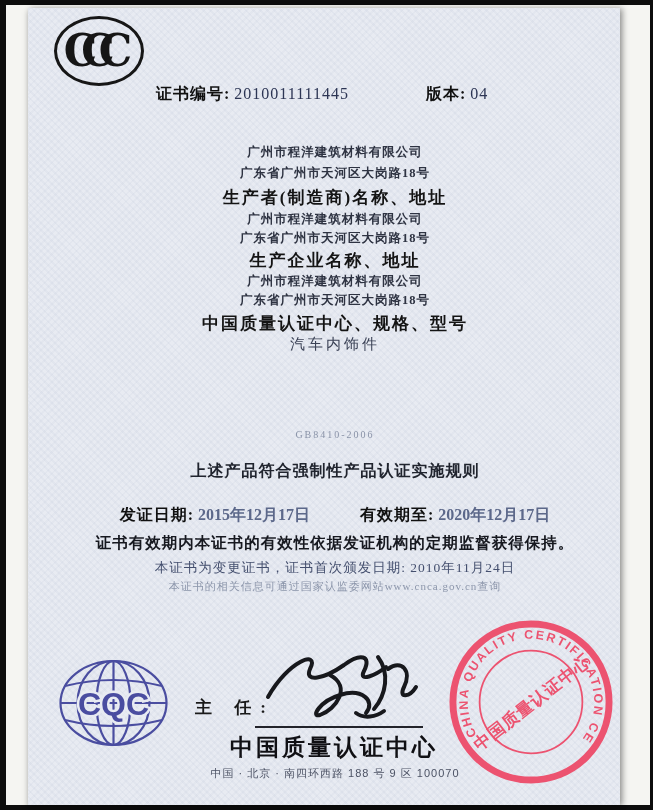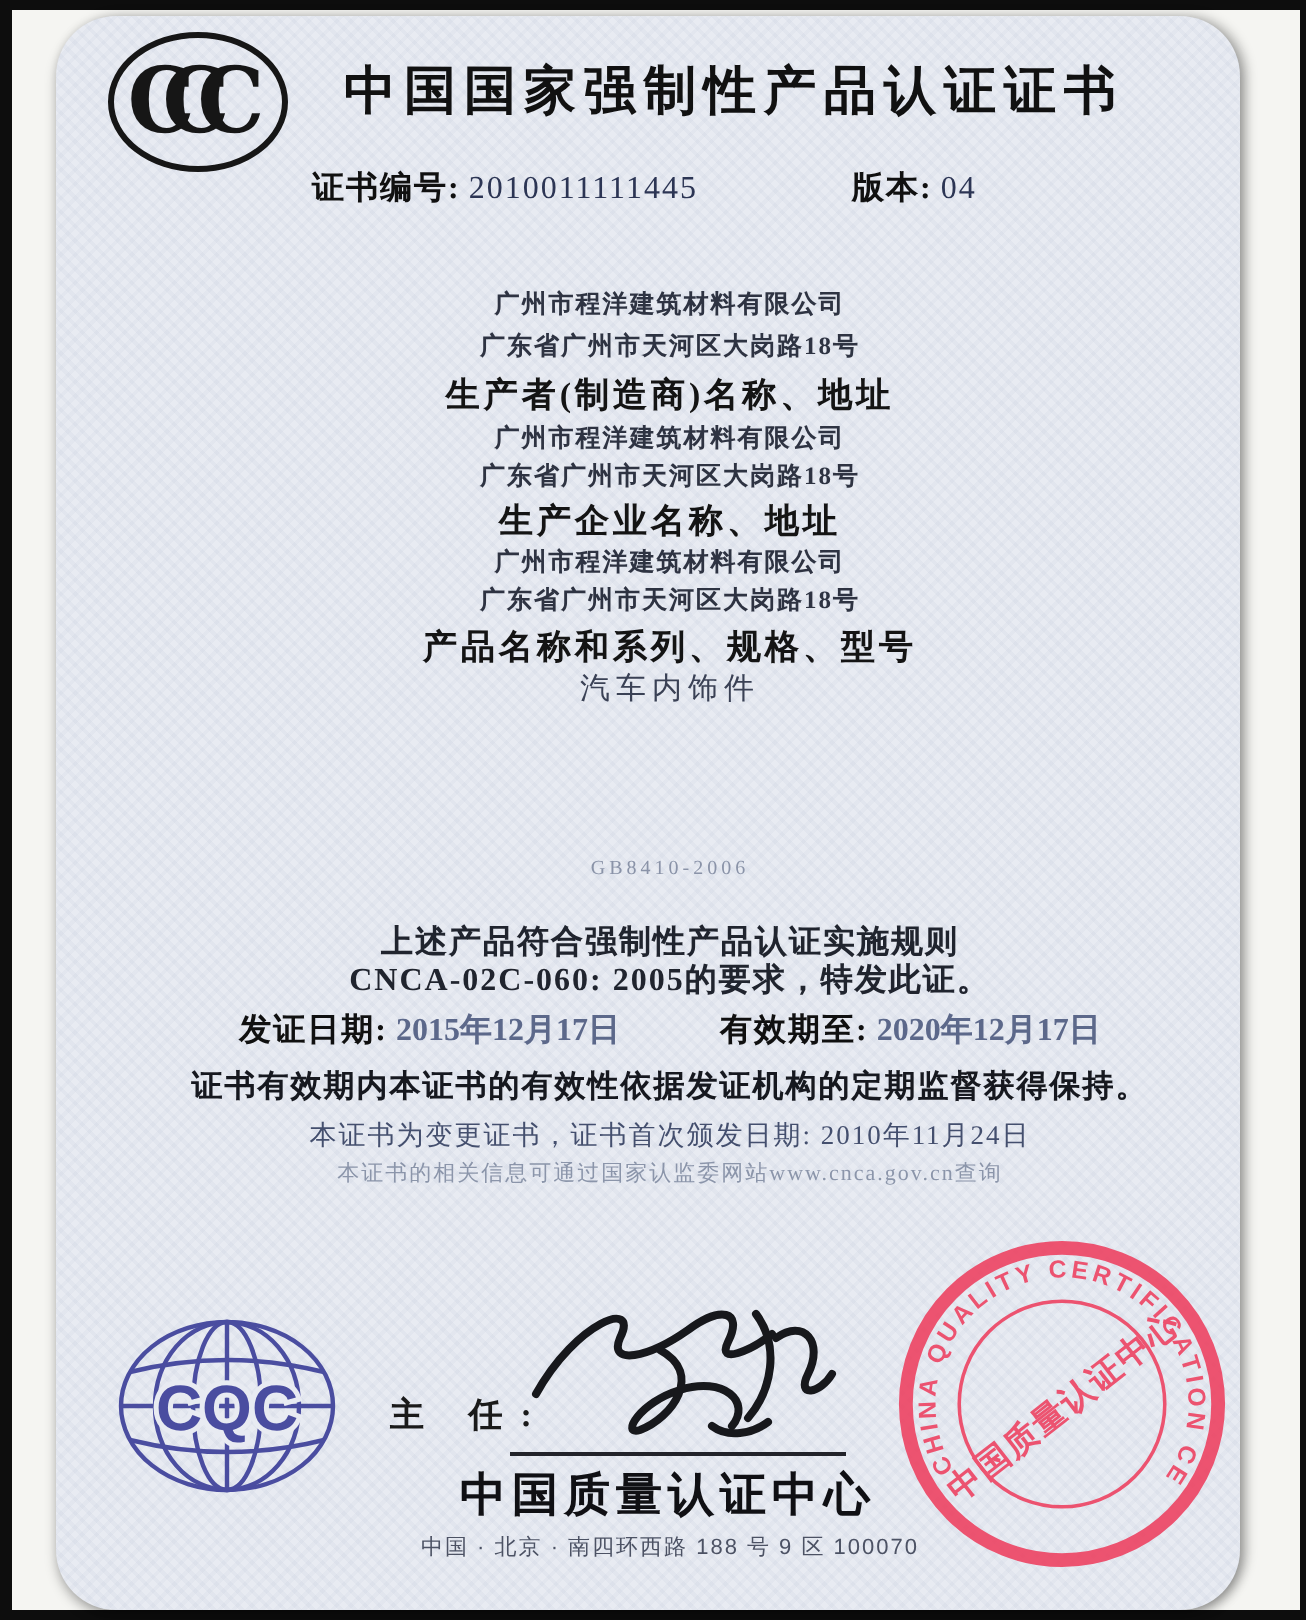--- a/index.html
+++ b/index.html
@@ -13,21 +13,20 @@
     background:#f5f5f2;
   }
   .paper{
     position:absolute;left:22px;top:3px;width:592px;height:797px;
     background-color:#e8ebf2;
     background-image:
       repeating-linear-gradient(45deg, rgba(140,155,185,.07) 0 2px, transparent 2px 5px),
       repeating-linear-gradient(-45deg, rgba(140,155,185,.06) 0 2px, transparent 2px 5px);
     box-shadow:3px 0 6px rgba(0,0,0,.28), 0 3px 6px rgba(0,0,0,.25);
     color:#1a1a1a;
-    border-radius:30px;
   }
   .c{position:absolute;left:40px;right:18px;text-align:center;}
   .title{
     top:20px;left:100px;right:14px;font-size:26px;font-weight:bold;
     letter-spacing:4px;color:#111;
   }
   .ccc-logo{
     position:absolute;left:26px;top:8px;width:84px;height:64px;
     border:3.5px solid #161616;border-radius:50%;
     display:flex;align-items:center;justify-content:center;overflow:hidden;
@@ -63,21 +62,20 @@
 </head>
 <body>
 
 <div class="mat">
   <div class="paper">
 
     <div class="ccc-logo">
       <span>CCC</span>
     </div>
 
-    <div class="c title">中国国家强制性产品认证证书</div>
 
     <div class="certrow">
       <span class="p1">
         <span class="lbl">证书编号:</span>
         <span class="num">2010011111445</span>
       </span>
       <span class="p2">
         <span class="lbl">版本:</span>
         <span class="num">04</span>
       </span>
@@ -87,27 +85,26 @@
     <div class="c small" style="top:157px">广东省广州市天河区大岗路18号</div>
 
     <div class="c h" style="top:178px">生产者(制造商)名称、地址</div>
     <div class="c small" style="top:203px">广州市程洋建筑材料有限公司</div>
     <div class="c small" style="top:222px">广东省广州市天河区大岗路18号</div>
 
     <div class="c h" style="top:241px">生产企业名称、地址</div>
     <div class="c small" style="top:265px">广州市程洋建筑材料有限公司</div>
     <div class="c small" style="top:284px">广东省广州市天河区大岗路18号</div>
 
-    <div class="c h" style="top:304px">产品名称和系列、规格、型号</div>
+    <div class="c h" style="top:304px">中国质量认证中心、规格、型号</div>
     <div class="c prod" style="top:327px">汽车内饰件</div>
 
     <div class="c gb" style="top:421px">GB8410-2006</div>
 
     <div class="c stmt" style="top:453px">上述产品符合强制性产品认证实施规则</div>
-    <div class="c stmt" style="top:472px">CNCA-02C-060: 2005的要求，特发此证。</div>
 
     <div class="c" style="top:497px;font-size:16px">
       <span class="lbl">发证日期:</span>
       <span class="val">2015年12月17日</span>
       <span style="display:inline-block;width:42px"></span>
       <span class="lbl">有效期至:</span>
       <span class="val">2020年12月17日</span>
     </div>
 
     <div class="c note1" style="top:525px">证书有效期内本证书的有效性依据发证机构的定期监督获得保持。</div>

